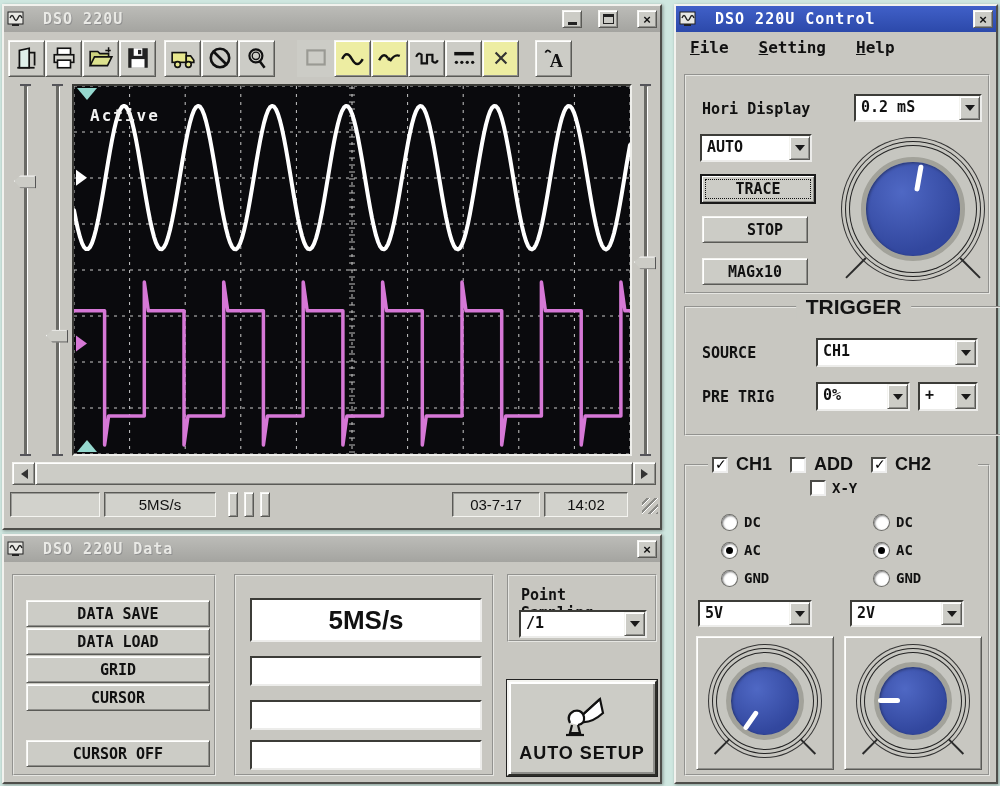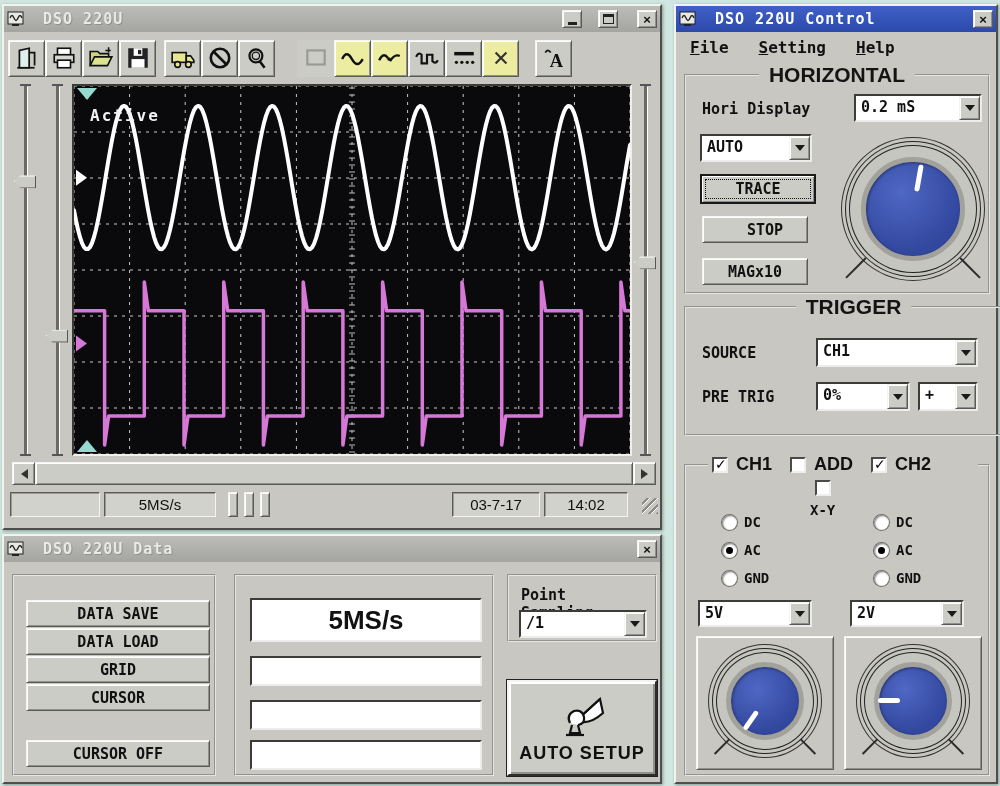--- a/index.html
+++ b/index.html
@@ -392,21 +392,20 @@
     <div class="tb-btn raised">×</div>
   </div>
 
   <div class="menu-bar">
     <span><u>F</u>ile</span>
     <span><u>S</u>etting</span>
     <span><u>H</u>elp</span>
   </div>
 
   <div class="groupbox" style="left:8px; top:68px; width:306px; height:220px;">
-    <div class="group-title">HORIZONTAL</div>
     <div class="label" style="left:16px; top:24px;">Hori Display</div>
     <div class="combo" style="left:168px; top:18px; width:128px; height:28px;">
       <span class="combo-text">0.2 mS</span>
       <span class="combo-btn raised">
           <span class="arrow-down"></span>
         </span>
     </div>
     <div class="combo" style="left:14px; top:58px; width:112px; height:28px;">
       <span class="combo-text">AUTO</span>
       <span class="combo-btn raised">
@@ -458,21 +457,21 @@
 
   <div class="groupbox" style="left:8px; top:458px; width:306px; height:312px;">
     <div style="position:absolute; top:-12px; left:22px; right:10px; background:#c8c7c1; display:flex; align-items:center; gap:8px; padding:0 4px;">
       <span class="cb checked"></span>
       <span class="legend-label">CH1</span>
       <span class="cb" style="margin-left:10px;"></span>
       <span class="legend-label">ADD</span>
       <span class="cb checked" style="margin-left:10px;"></span>
       <span class="legend-label">CH2</span>
     </div>
-    <div class="opt-row" style="left:124px; top:14px; gap:6px;flex-direction:column;">
+    <div class="opt-row" style="left:124px; top:14px; gap:6px;">
       <span class="cb"></span>
       <span>X-Y</span>
     </div>
 
     <div class="opt-row" style="left:36px; top:48px;">
         <span class="radio"></span>
         <span>DC</span>
       </div>
     <div class="opt-row" style="left:36px; top:76px;">
         <span class="radio selected"></span>

